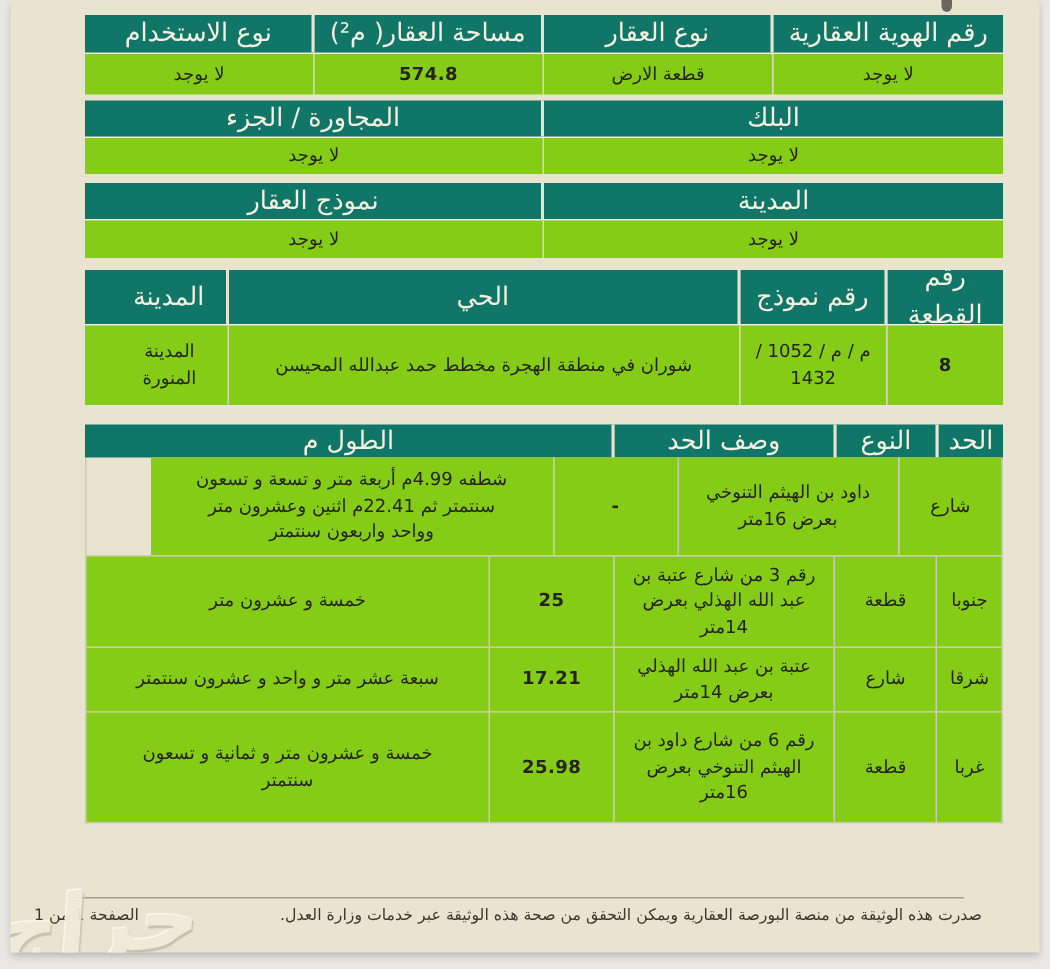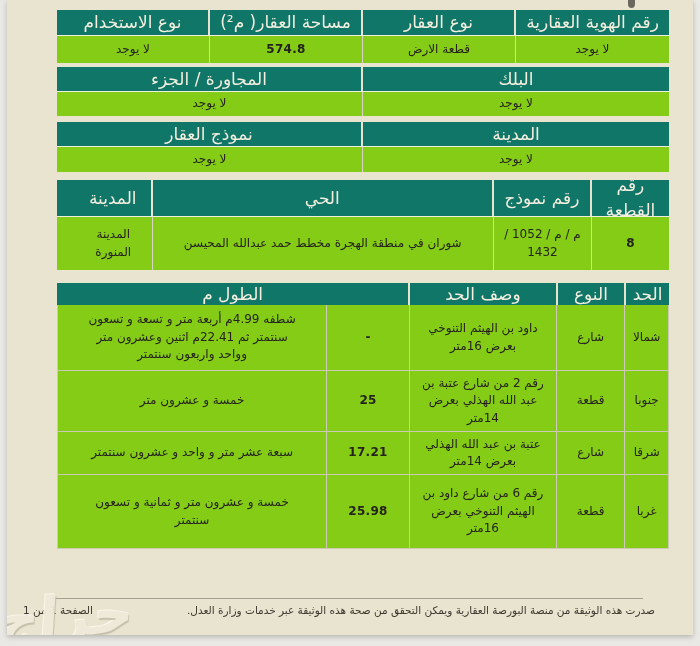--- a/index.html
+++ b/index.html
@@ -175,30 +175,29 @@
 
     <div class="tbl bnd">
       <div class="row head">
         <div class="cell c-side">الحد</div>
         <div class="cell c-type">النوع</div>
         <div class="cell c-desc">وصف الحد</div>
         <div class="cell c-lenhead">الطول م</div>
       </div>
       <div class="body">
         <div class="row vals r1">
-          <div class="cell c-side">شمالا</div>
           <div class="cell c-type">شارع</div>
           <div class="cell c-desc">داود بن الهيثم التنوخي بعرض 16متر</div>
           <div class="cell c-len num">-</div>
           <div class="cell c-words">شطفه 4.99م أربعة متر و تسعة و تسعون سنتمتر ثم 22.41م اثنين وعشرون متر وواحد واربعون سنتمتر</div>
         </div>
         <div class="row vals r2">
           <div class="cell c-side">جنوبا</div>
           <div class="cell c-type">قطعة</div>
-          <div class="cell c-desc">رقم 2 من شارع عتبة بن عبد الله الهذلي بعرض 14متر</div>
+          <div class="cell c-desc">رقم 3 من شارع عتبة بن عبد الله الهذلي بعرض 14متر</div>
           <div class="cell c-len num">25</div>
           <div class="cell c-words">خمسة و عشرون متر</div>
         </div>
         <div class="row vals r3">
           <div class="cell c-side">شرقا</div>
           <div class="cell c-type">شارع</div>
           <div class="cell c-desc">عتبة بن عبد الله الهذلي بعرض 14متر</div>
           <div class="cell c-len num">17.21</div>
           <div class="cell c-words">سبعة عشر متر و واحد و عشرون سنتمتر</div>
         </div>

